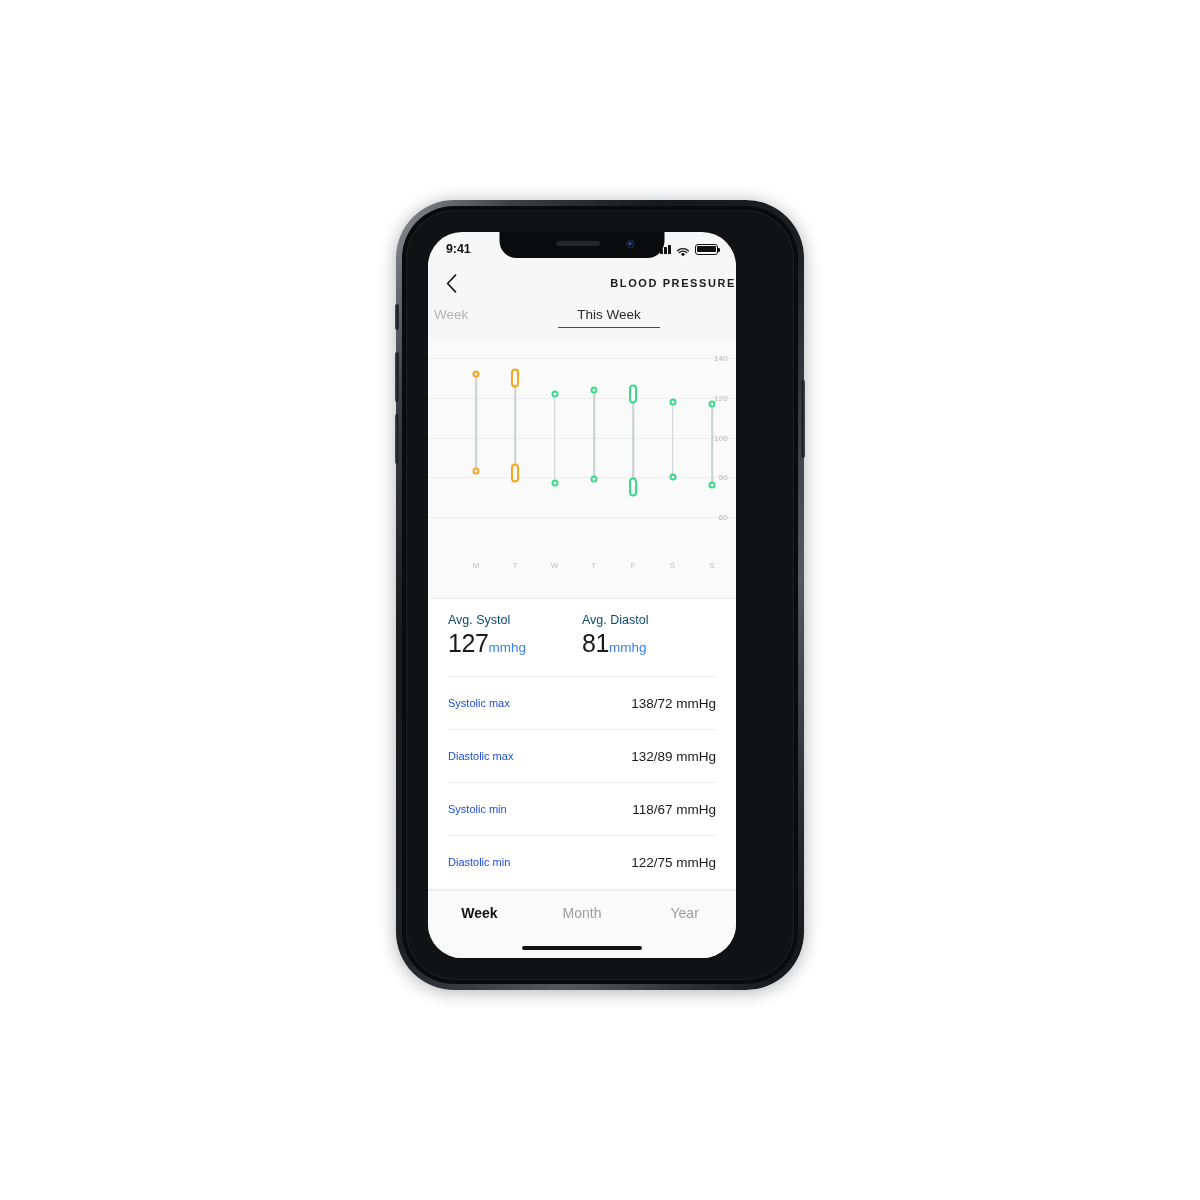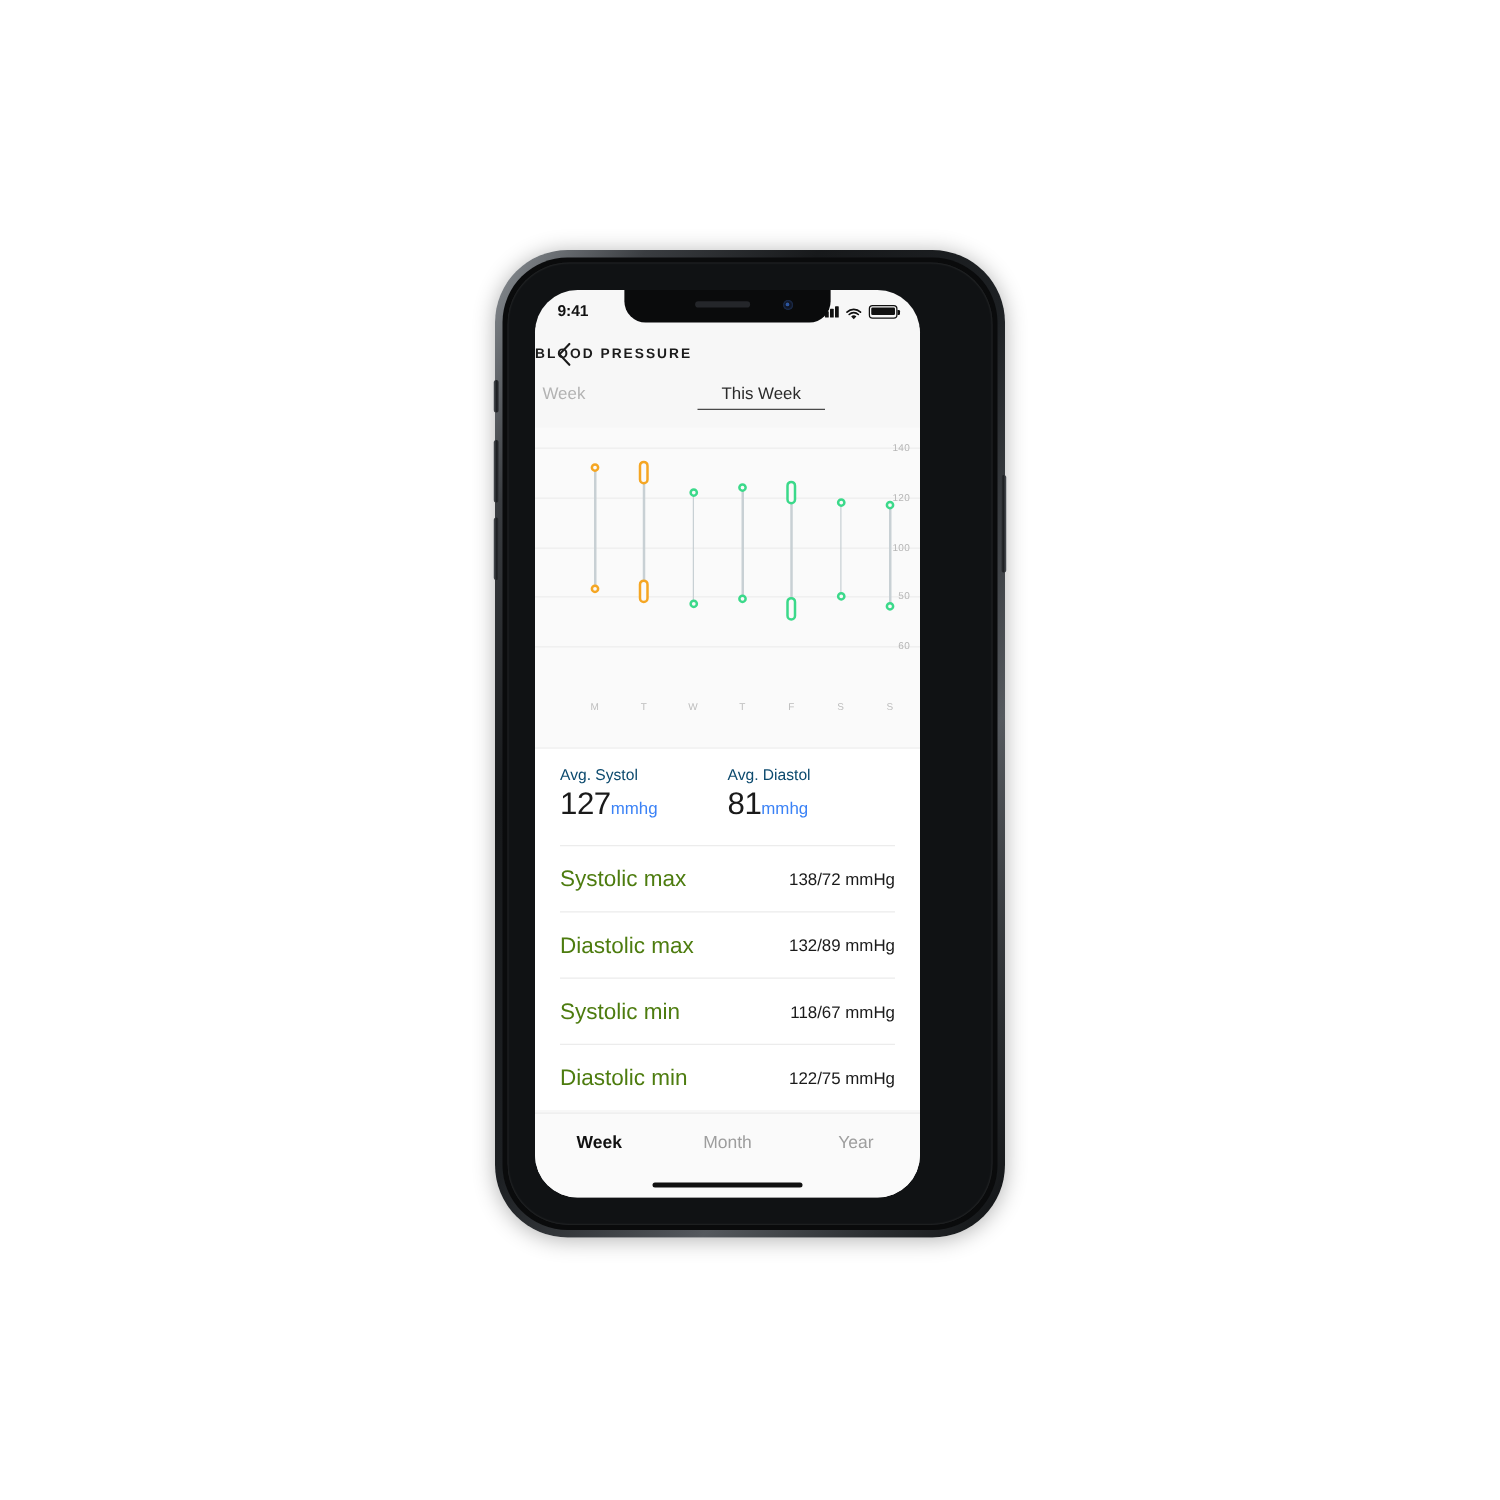--- a/index.html
+++ b/index.html
@@ -129,21 +129,21 @@
     height: 42px;
     display: flex; align-items: center;
     background: #f7f7f7;
   }
   .back-btn {
     width: 46px; height: 42px;
     display: flex; align-items: center; justify-content: center;
     cursor: pointer;
   }
   .nav-title {
-    position: absolute; left: 0; right: 0; text-align: left;
+    position: absolute; left: 0; right: 0; text-align: right;
     font-size: 11px; font-weight: 700; letter-spacing: 1.6px;
     color: #1b1b1b;
   }
 
   
   .segment {
     position: absolute; top: 72px; left: 0; right: 0;
     height: 34px;
     background: #f7f7f7;
     display: flex; align-items: flex-start;
@@ -243,21 +243,21 @@
     position: absolute; top: 444px; left: 0; right: 0;
     background: #ffffff;
   }
   .stat-row {
     height: 52px;
     margin: 0 20px;
     display: flex; align-items: center; justify-content: space-between;
     border-top: 1px solid #ececec;
     cursor: pointer;
   }
-  .stat-name { font-size: 18px; color: #4d7c0f; }
+  .stat-name { font-size: 11px; color: #1d4ed8; }
   .stat-val  { font-size: 13.5px; color: #1a1a1a; }
 
   
   .tabbar {
     position: absolute; left: 0; right: 0; bottom: 0;
     height: 68px;
     background: #fafafa;
     border-top: 1px solid #ececec;
     display: flex; align-items: flex-start;
     padding-top: 14px;

